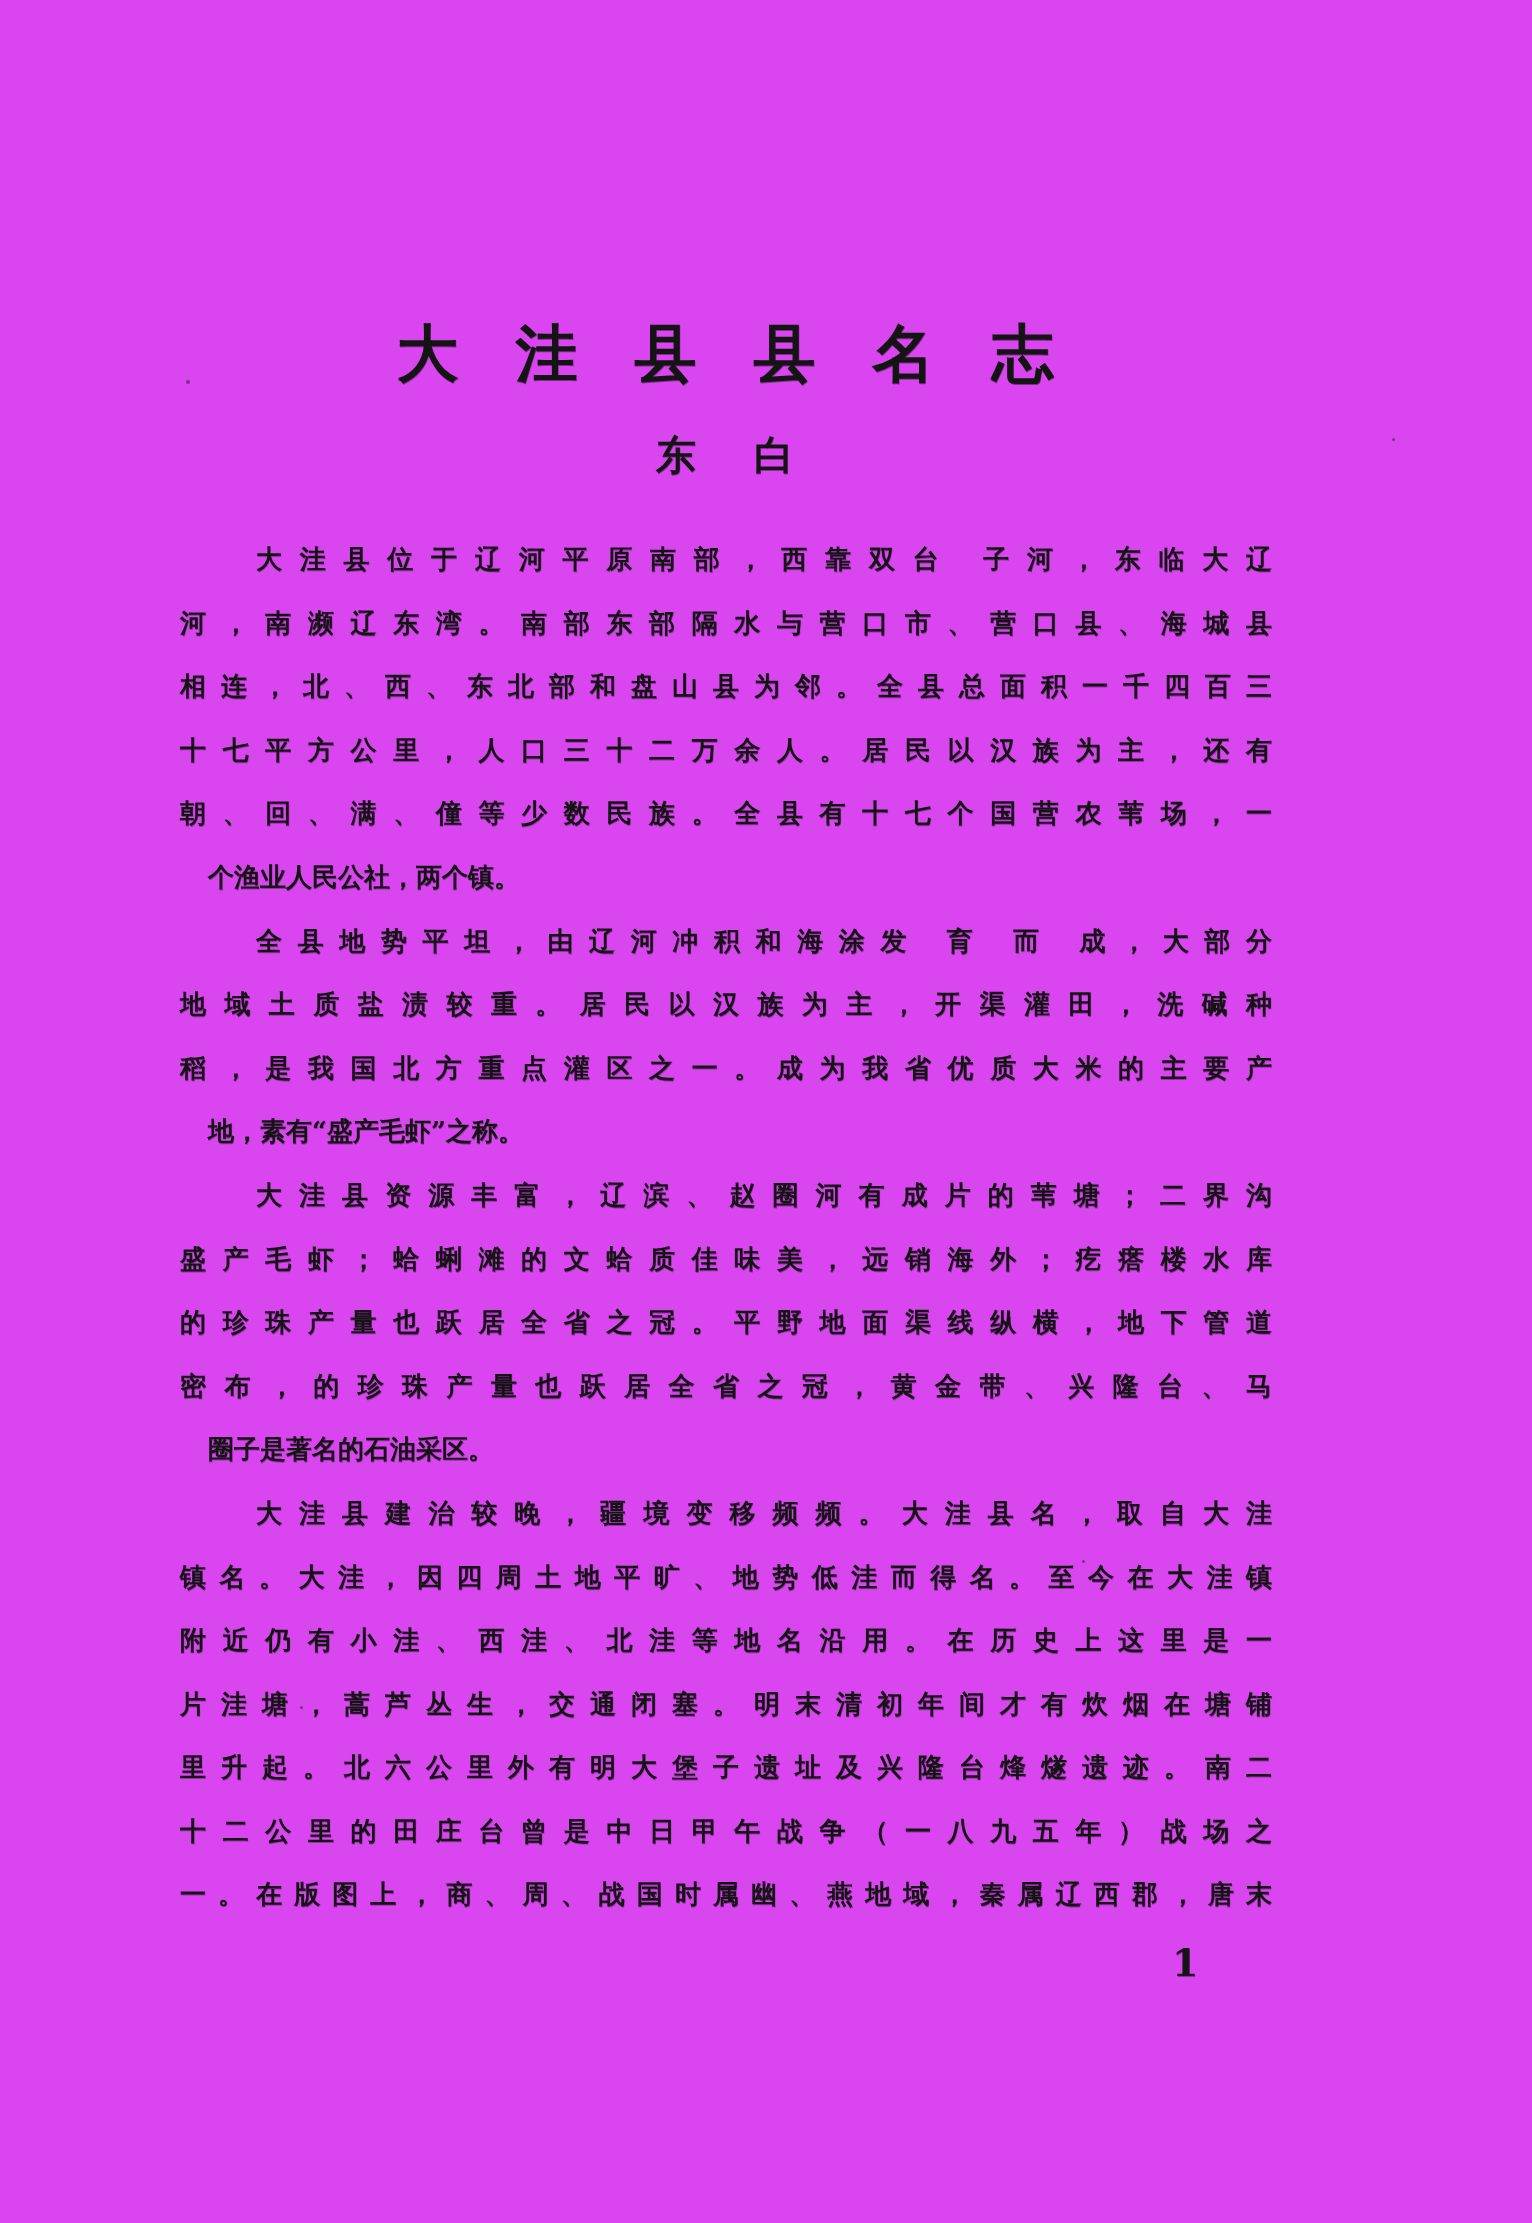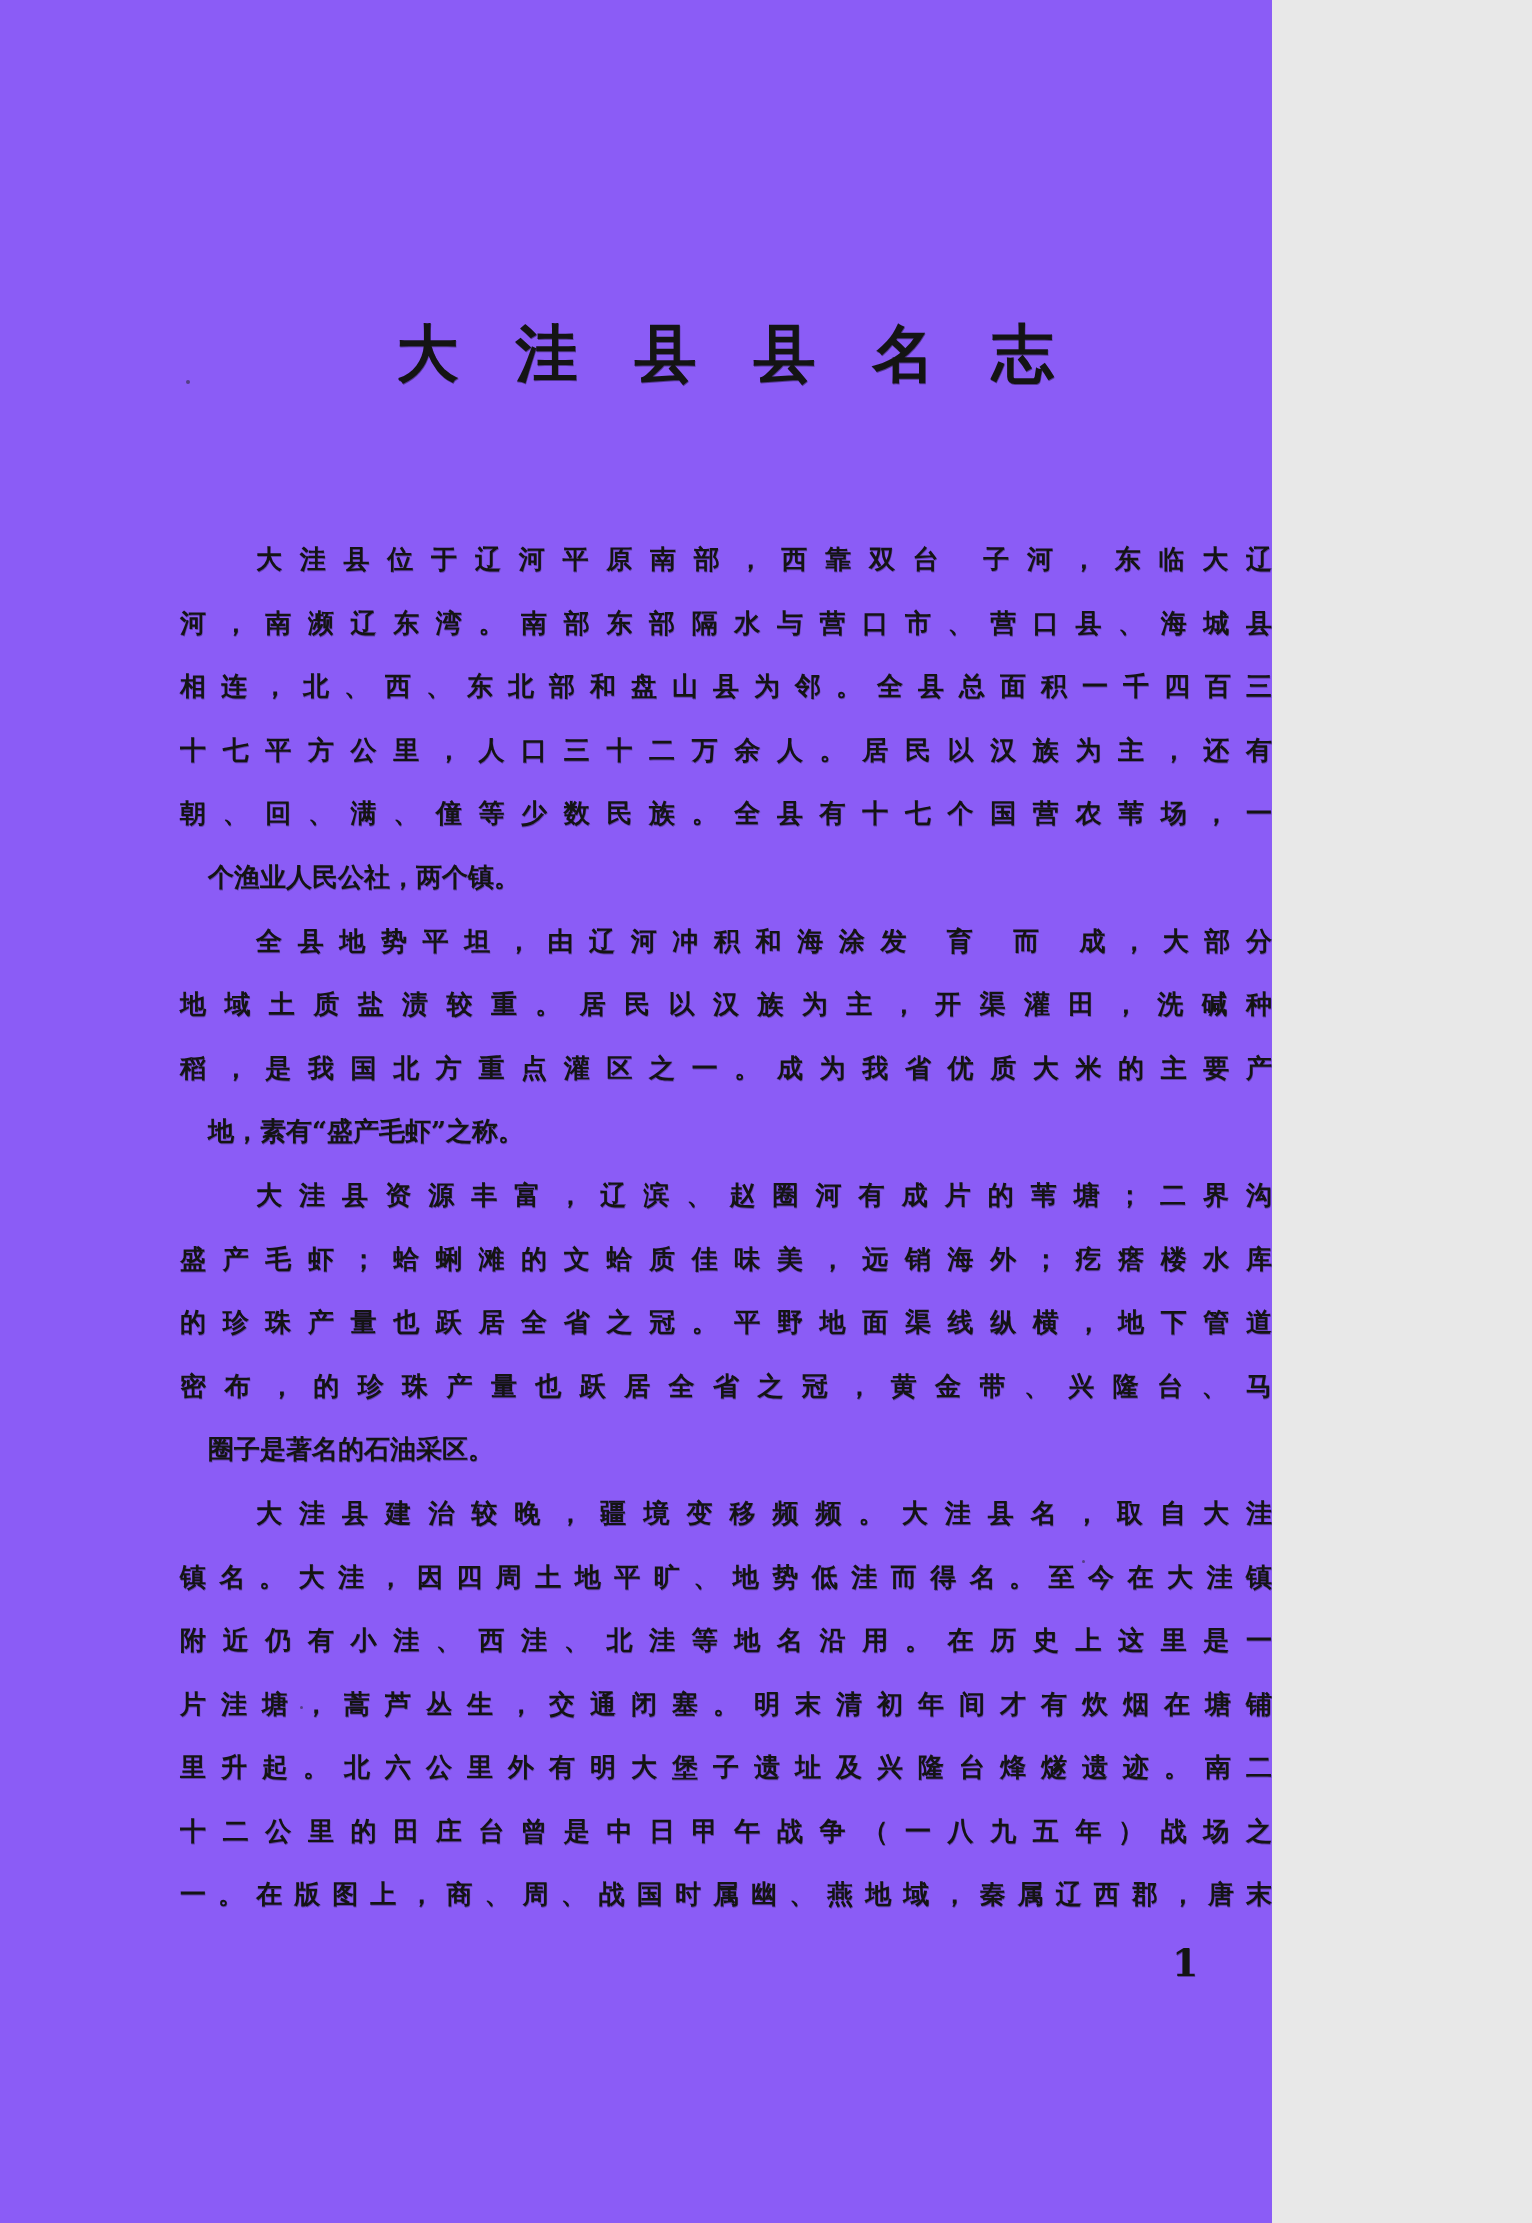--- a/index.html
+++ b/index.html
@@ -2,23 +2,23 @@
 <html><head>
 <meta charset="utf-8">
 <style>
   html, body {
     margin: 0;
     padding: 0;
     background: #e8e8e8;
   }
   .page {
     position: relative;
-    width: 1272px;
+    width: 1532px;
     height: 2223px;
-    background: #8b5cf6;
+    background: #d946ef;
     overflow: hidden;
     font-family: "DejaVu Serif", "Liberation Serif", serif;
     color: #141414;
   }
   .doc-title {
     position: absolute;
     top: 312px;
     left: 180px;
     width: 1090px;
     text-align: center;
@@ -79,20 +79,21 @@
     border-radius: 50%;
   }
 </style>
 </head>
 <body>
 
 <div class="page">
 
   <div class="doc-title">大洼县县名志</div>
 
+  <div class="doc-author">东 白</div>
 
   <div class="doc-body">
     <div class="line indent">大洼县位于辽河平原南部，西靠双台 子河，东临大辽</div>
     <div class="line">河，南濒辽东湾。南部东部隔水与营口市、营口县、海城县</div>
     <div class="line">相连，北、西、东北部和盘山县为邻。全县总面积一千四百三</div>
     <div class="line">十七平方公里，人口三十二万余人。居民以汉族为主，还有</div>
     <div class="line">朝、回、满、僮等少数民族。全县有十七个国营农苇场，一</div>
     <div class="line para-end">个渔业人民公社，两个镇。</div>
     <div class="line indent">全县地势平坦，由辽河冲积和海涂发 育 而 成，大部分</div>
     <div class="line">地域土质盐渍较重。居民以汉族为主，开渠灌田，洗碱种</div>

